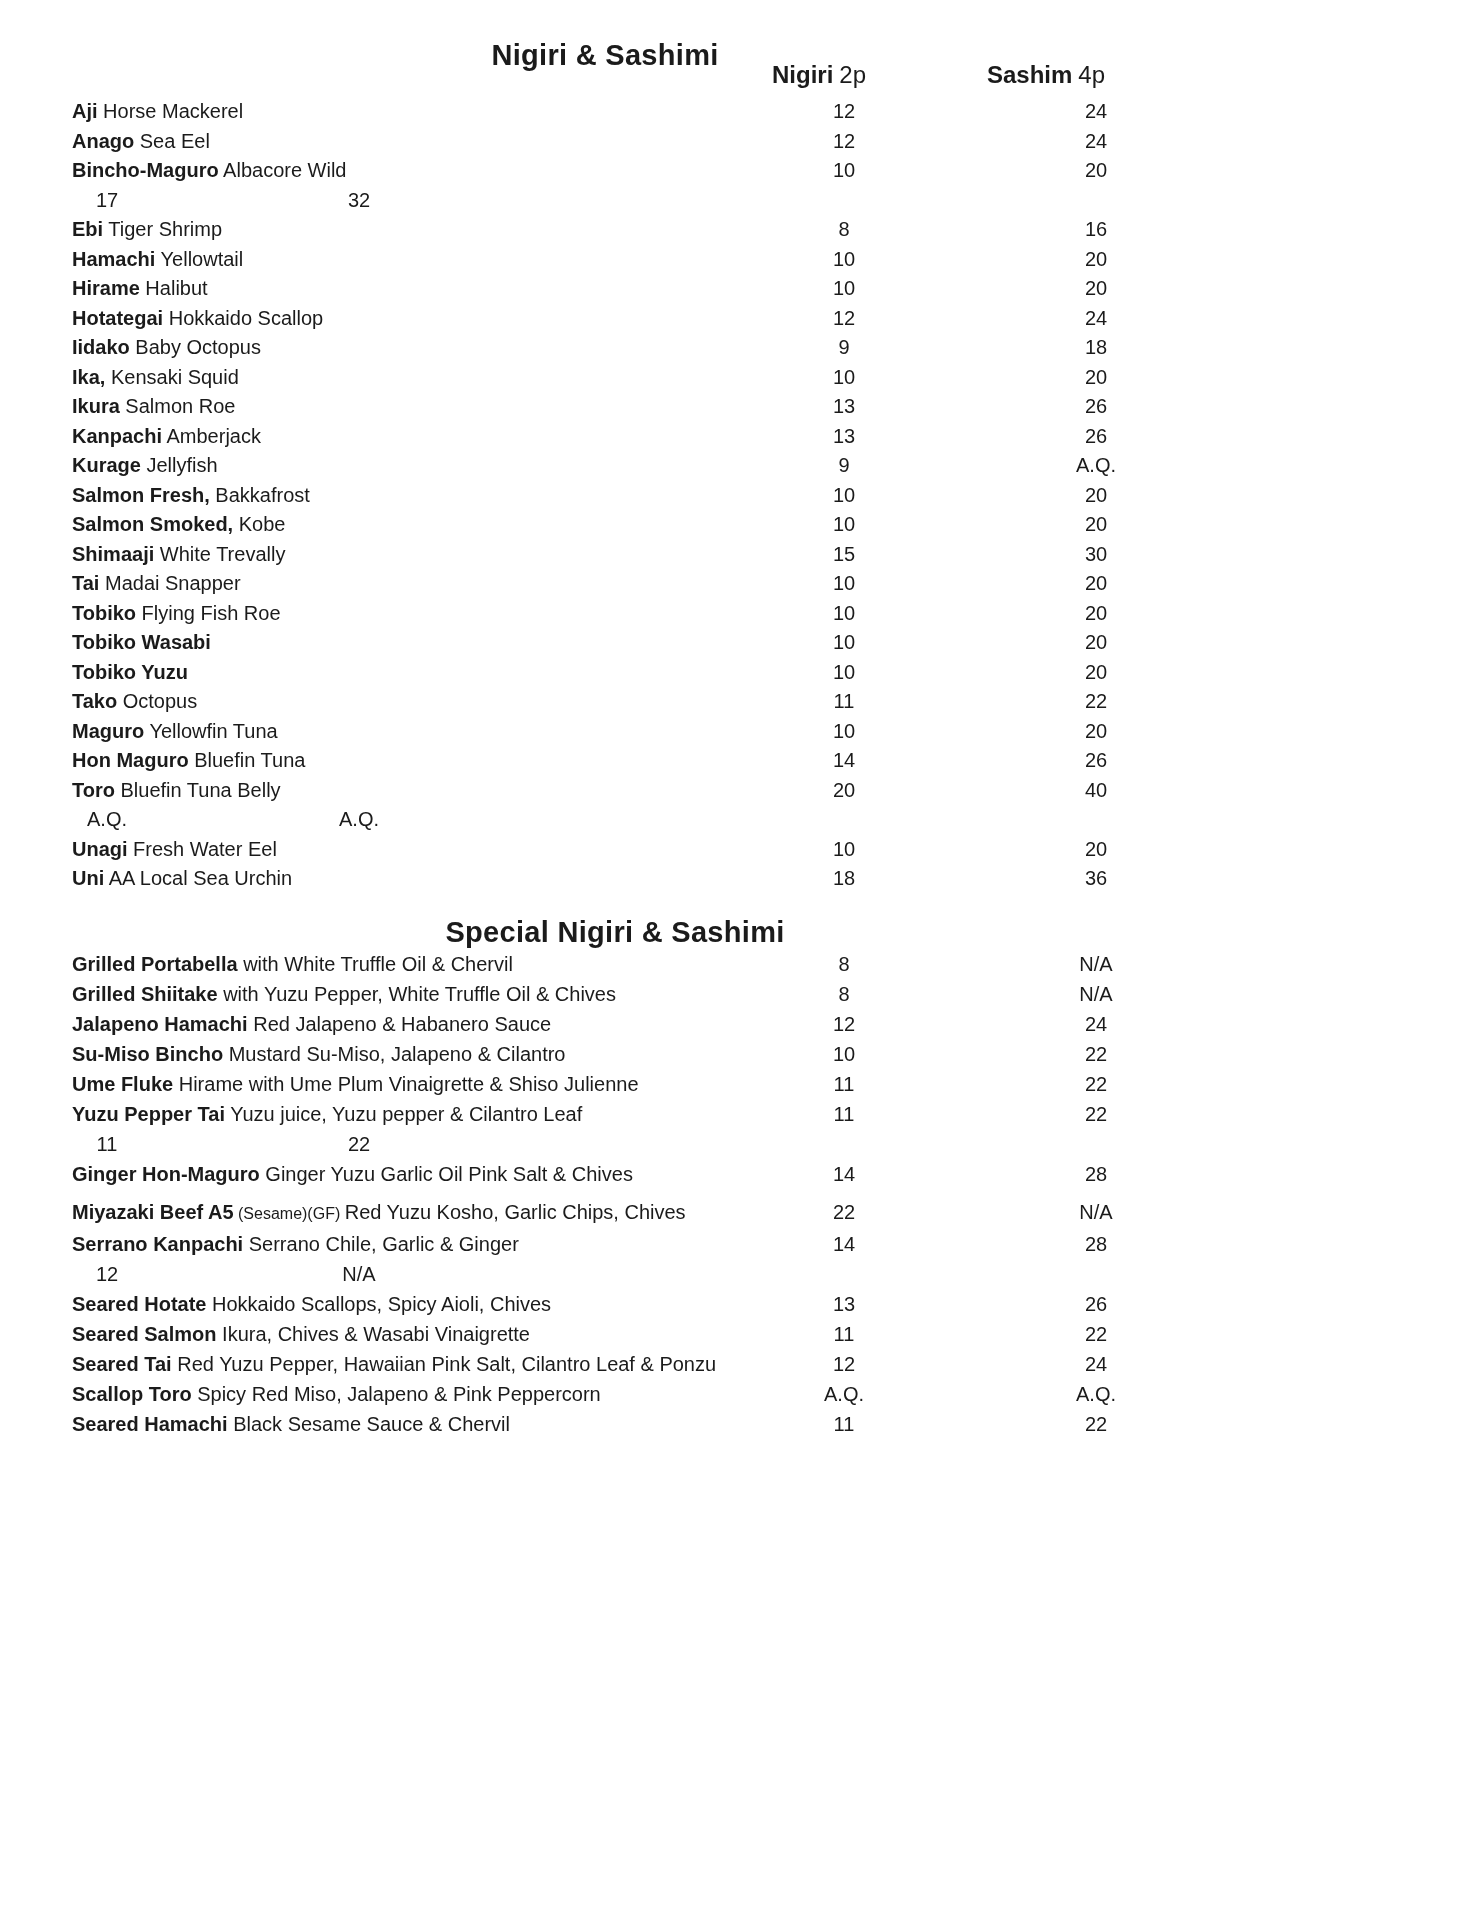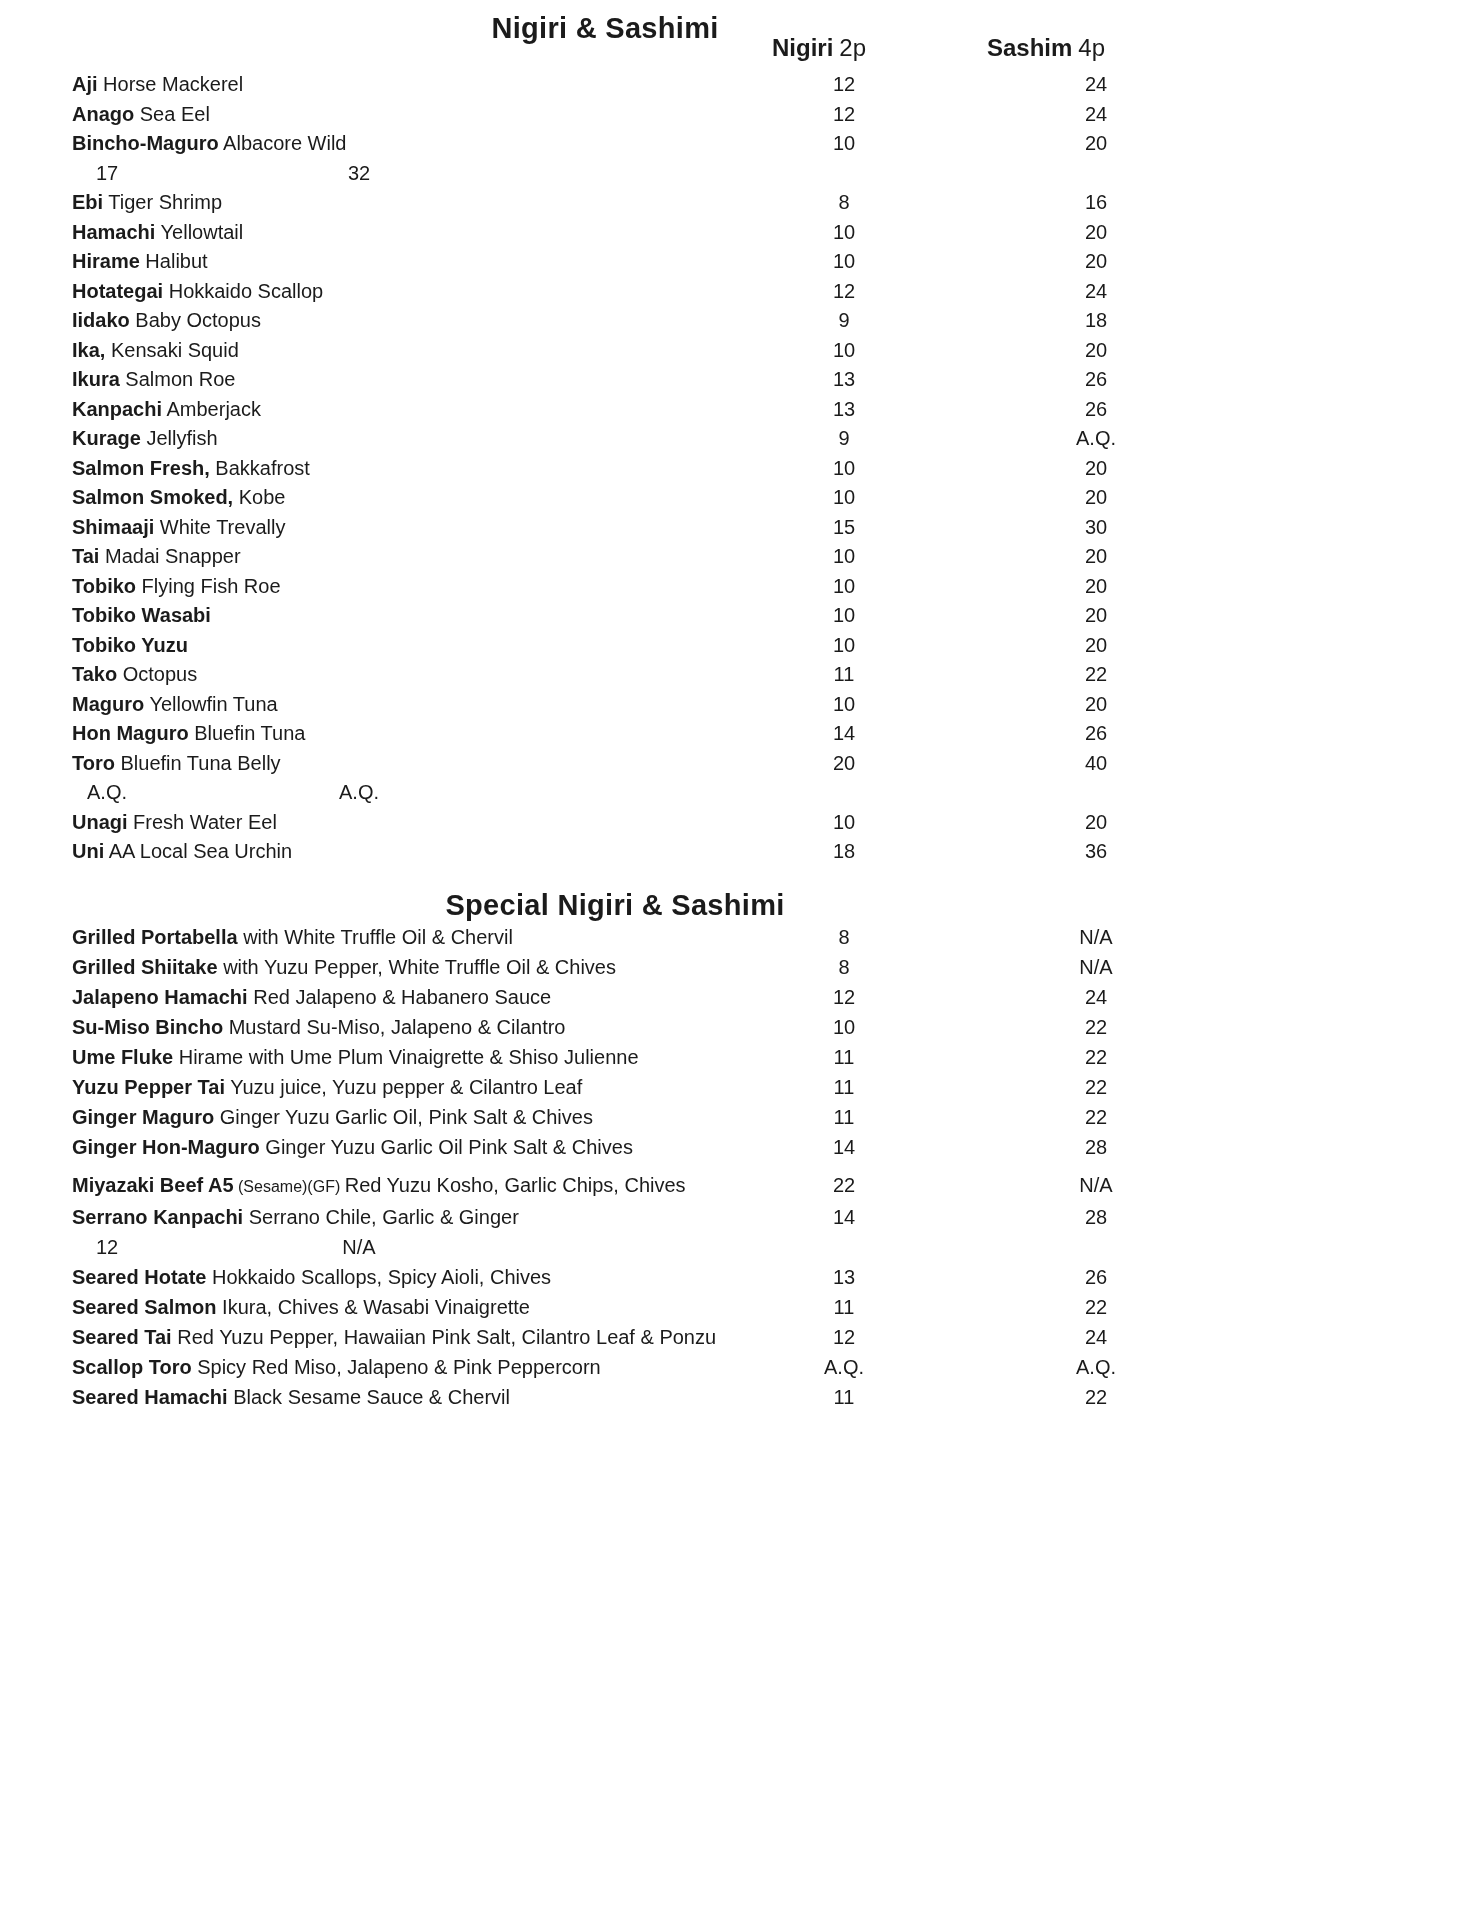--- a/index.html
+++ b/index.html
@@ -1,21 +1,21 @@
 <!DOCTYPE html>
 <html><head>
 <meta charset="utf-8">
 <style>
   * { margin:0; padding:0; box-sizing:border-box; }
   html,body { background:#e9e9e9; }
   .page {
     width:1484px; height:1920px; margin:0 auto;
     background:#ffffff; color:#1b1b1b;
     font-family:"Liberation Sans", sans-serif;
-    padding:12px 0 0 72px; position:relative;
+    padding:39px 0 0 72px; position:relative;
   }
   .header-block { position:relative; height:58px; width:1340px; }
   .title {
     position:absolute; left:0; top:0; width:1066px; text-align:center;
     font-size:29px; font-weight:bold; letter-spacing:0.3px; white-space:nowrap;
   }
   .col-head {
     position:absolute; top:22px; font-size:24px; white-space:nowrap;
     display:flex; justify-content:center;
   }
@@ -219,21 +219,20 @@
         <div class="label"><span class="nm">Ume Fluke</span><span class="ds"> Hirame with Ume Plum Vinaigrette &amp; Shiso Julienne</span></div>
         <div class="p p1">11</div>
         <div class="p p2">22</div>
       </div>
       <div class="row">
         <div class="label"><span class="nm">Yuzu Pepper Tai</span><span class="ds"> Yuzu juice, Yuzu pepper &amp; Cilantro Leaf</span></div>
         <div class="p p1">11</div>
         <div class="p p2">22</div>
       </div>
       <div class="row">
-        <div class="label"><span class="nm">Ginger Maguro</span><span class="ds"> Ginger Yuzu Garlic Oil, Pink Salt &amp; Chives</span></div>
         <div class="p p1">11</div>
         <div class="p p2">22</div>
       </div>
       <div class="row">
         <div class="label"><span class="nm">Ginger Hon-Maguro</span><span class="ds"> Ginger Yuzu Garlic Oil Pink Salt &amp; Chives</span></div>
         <div class="p p1">14</div>
         <div class="p p2">28</div>
       </div>
       <div class="row gap">
         <div class="label"><span class="nm">Miyazaki Beef A5</span><span class="sm"> (Sesame)(GF) </span><span class="ds"> Red Yuzu Kosho, Garlic Chips, Chives</span></div>

